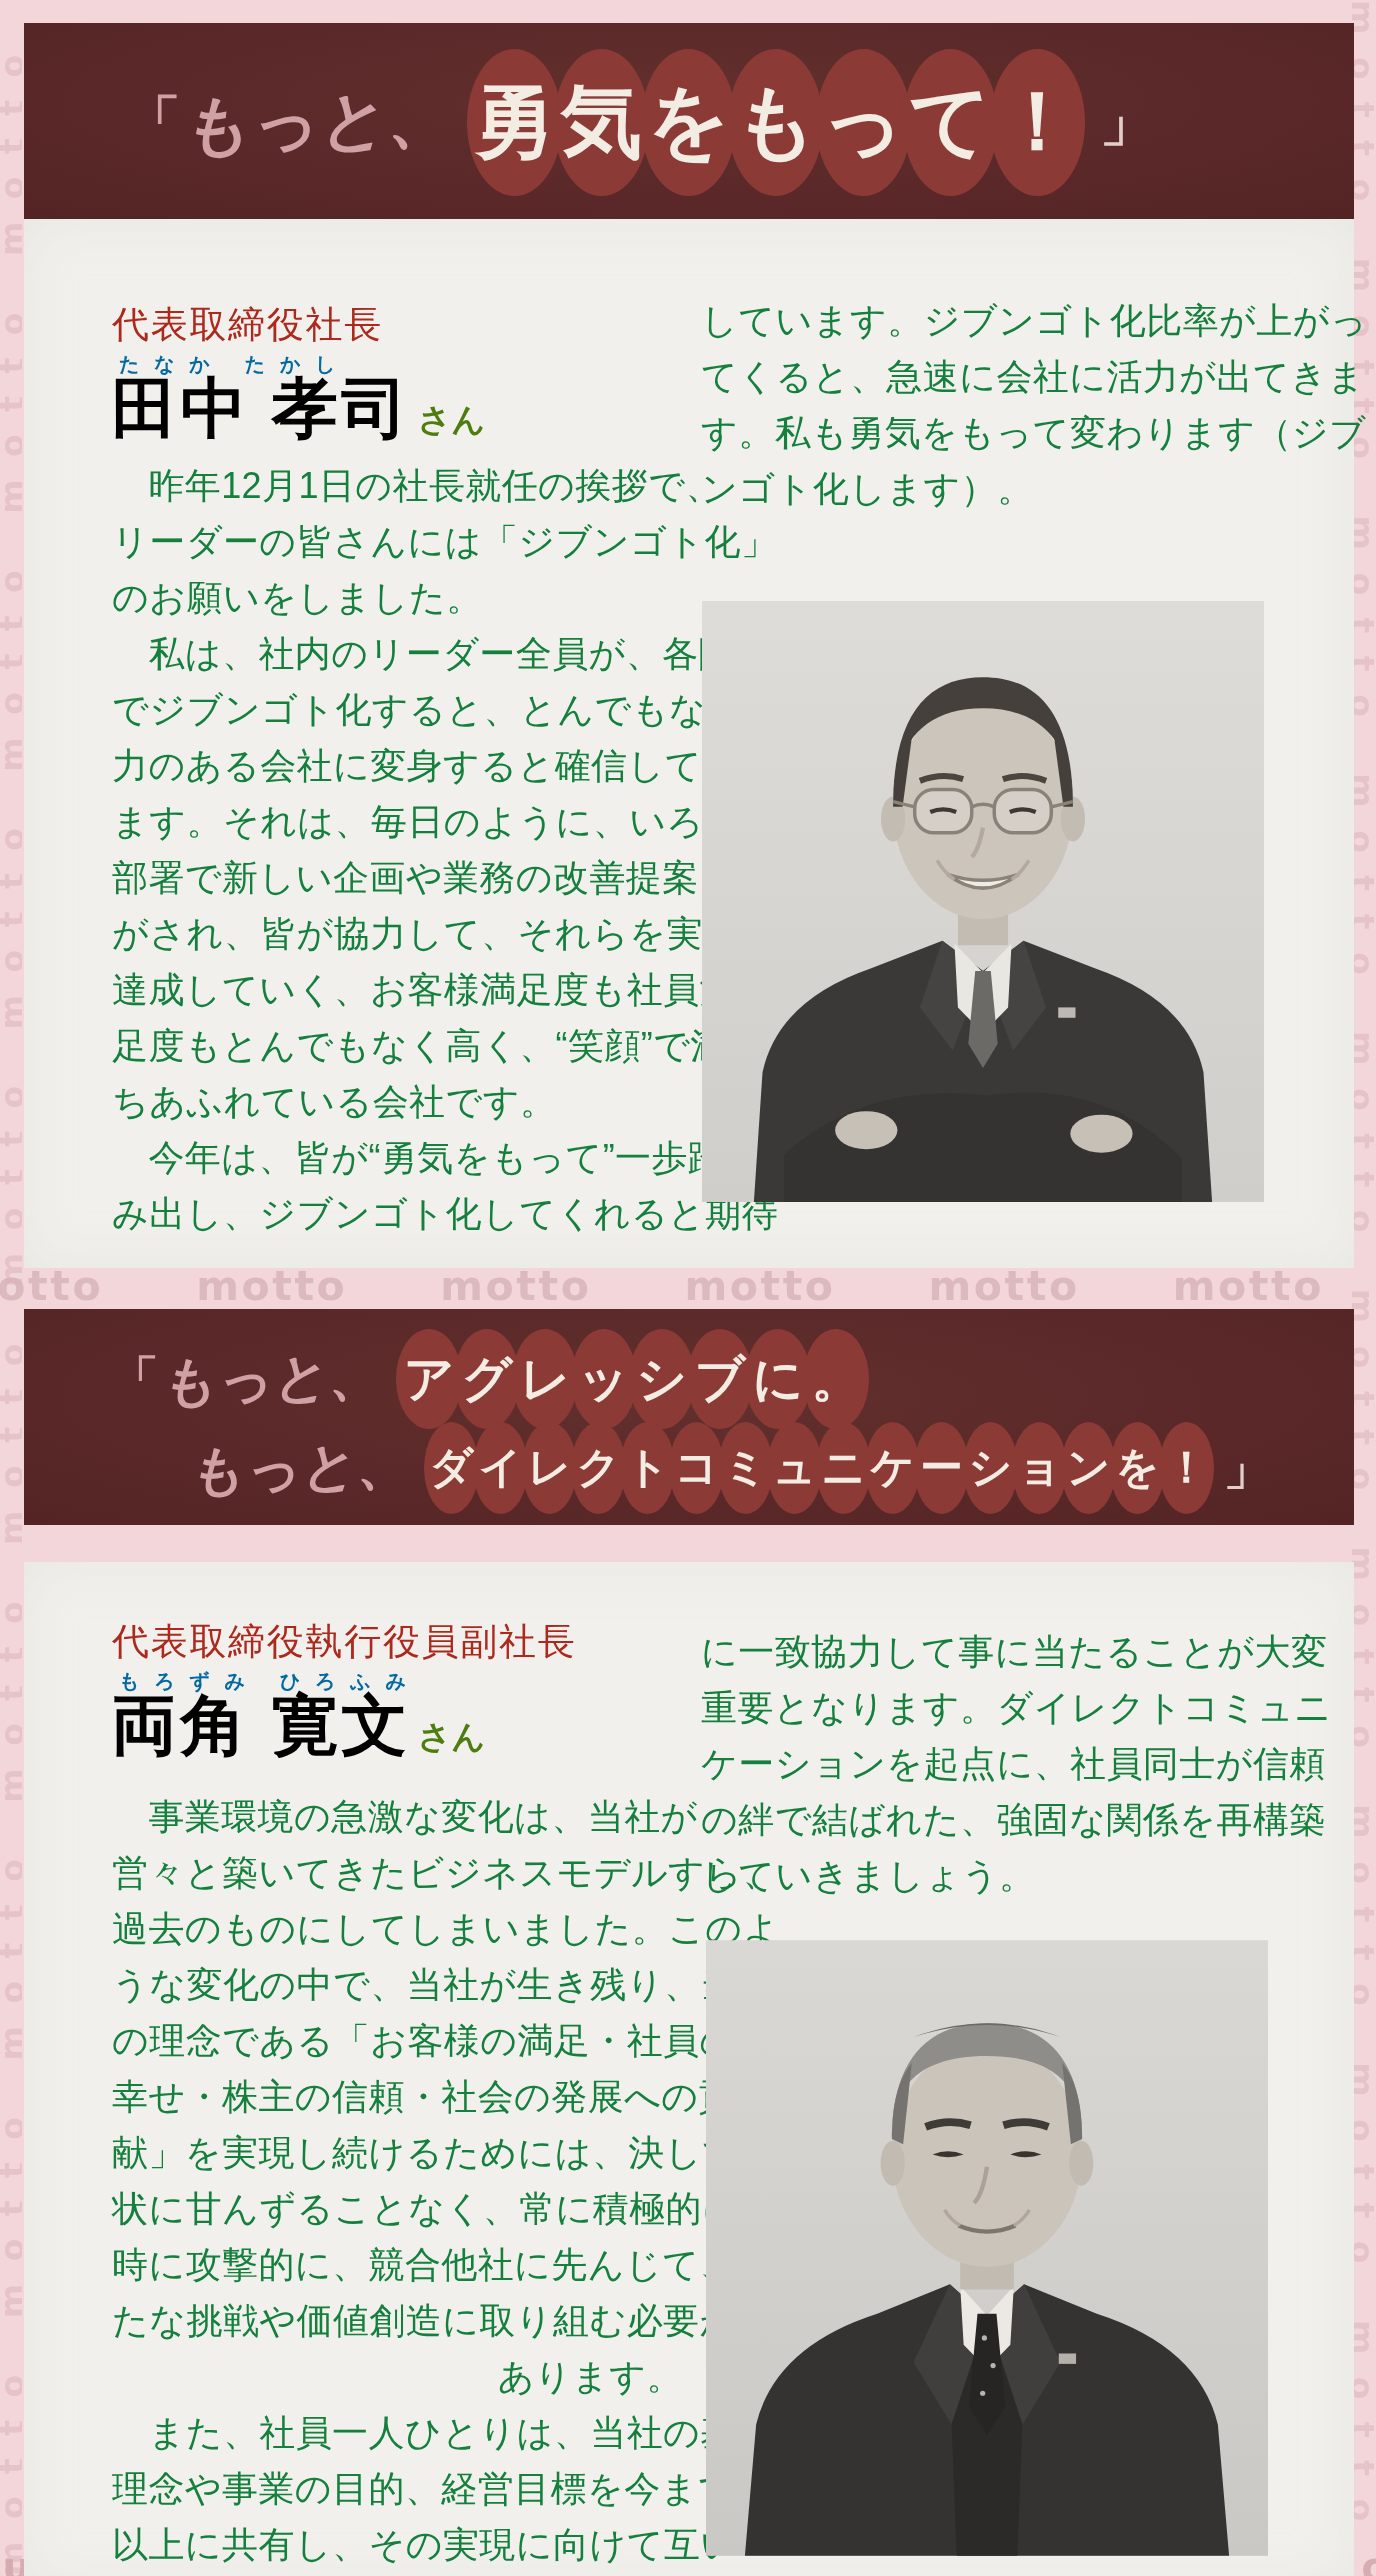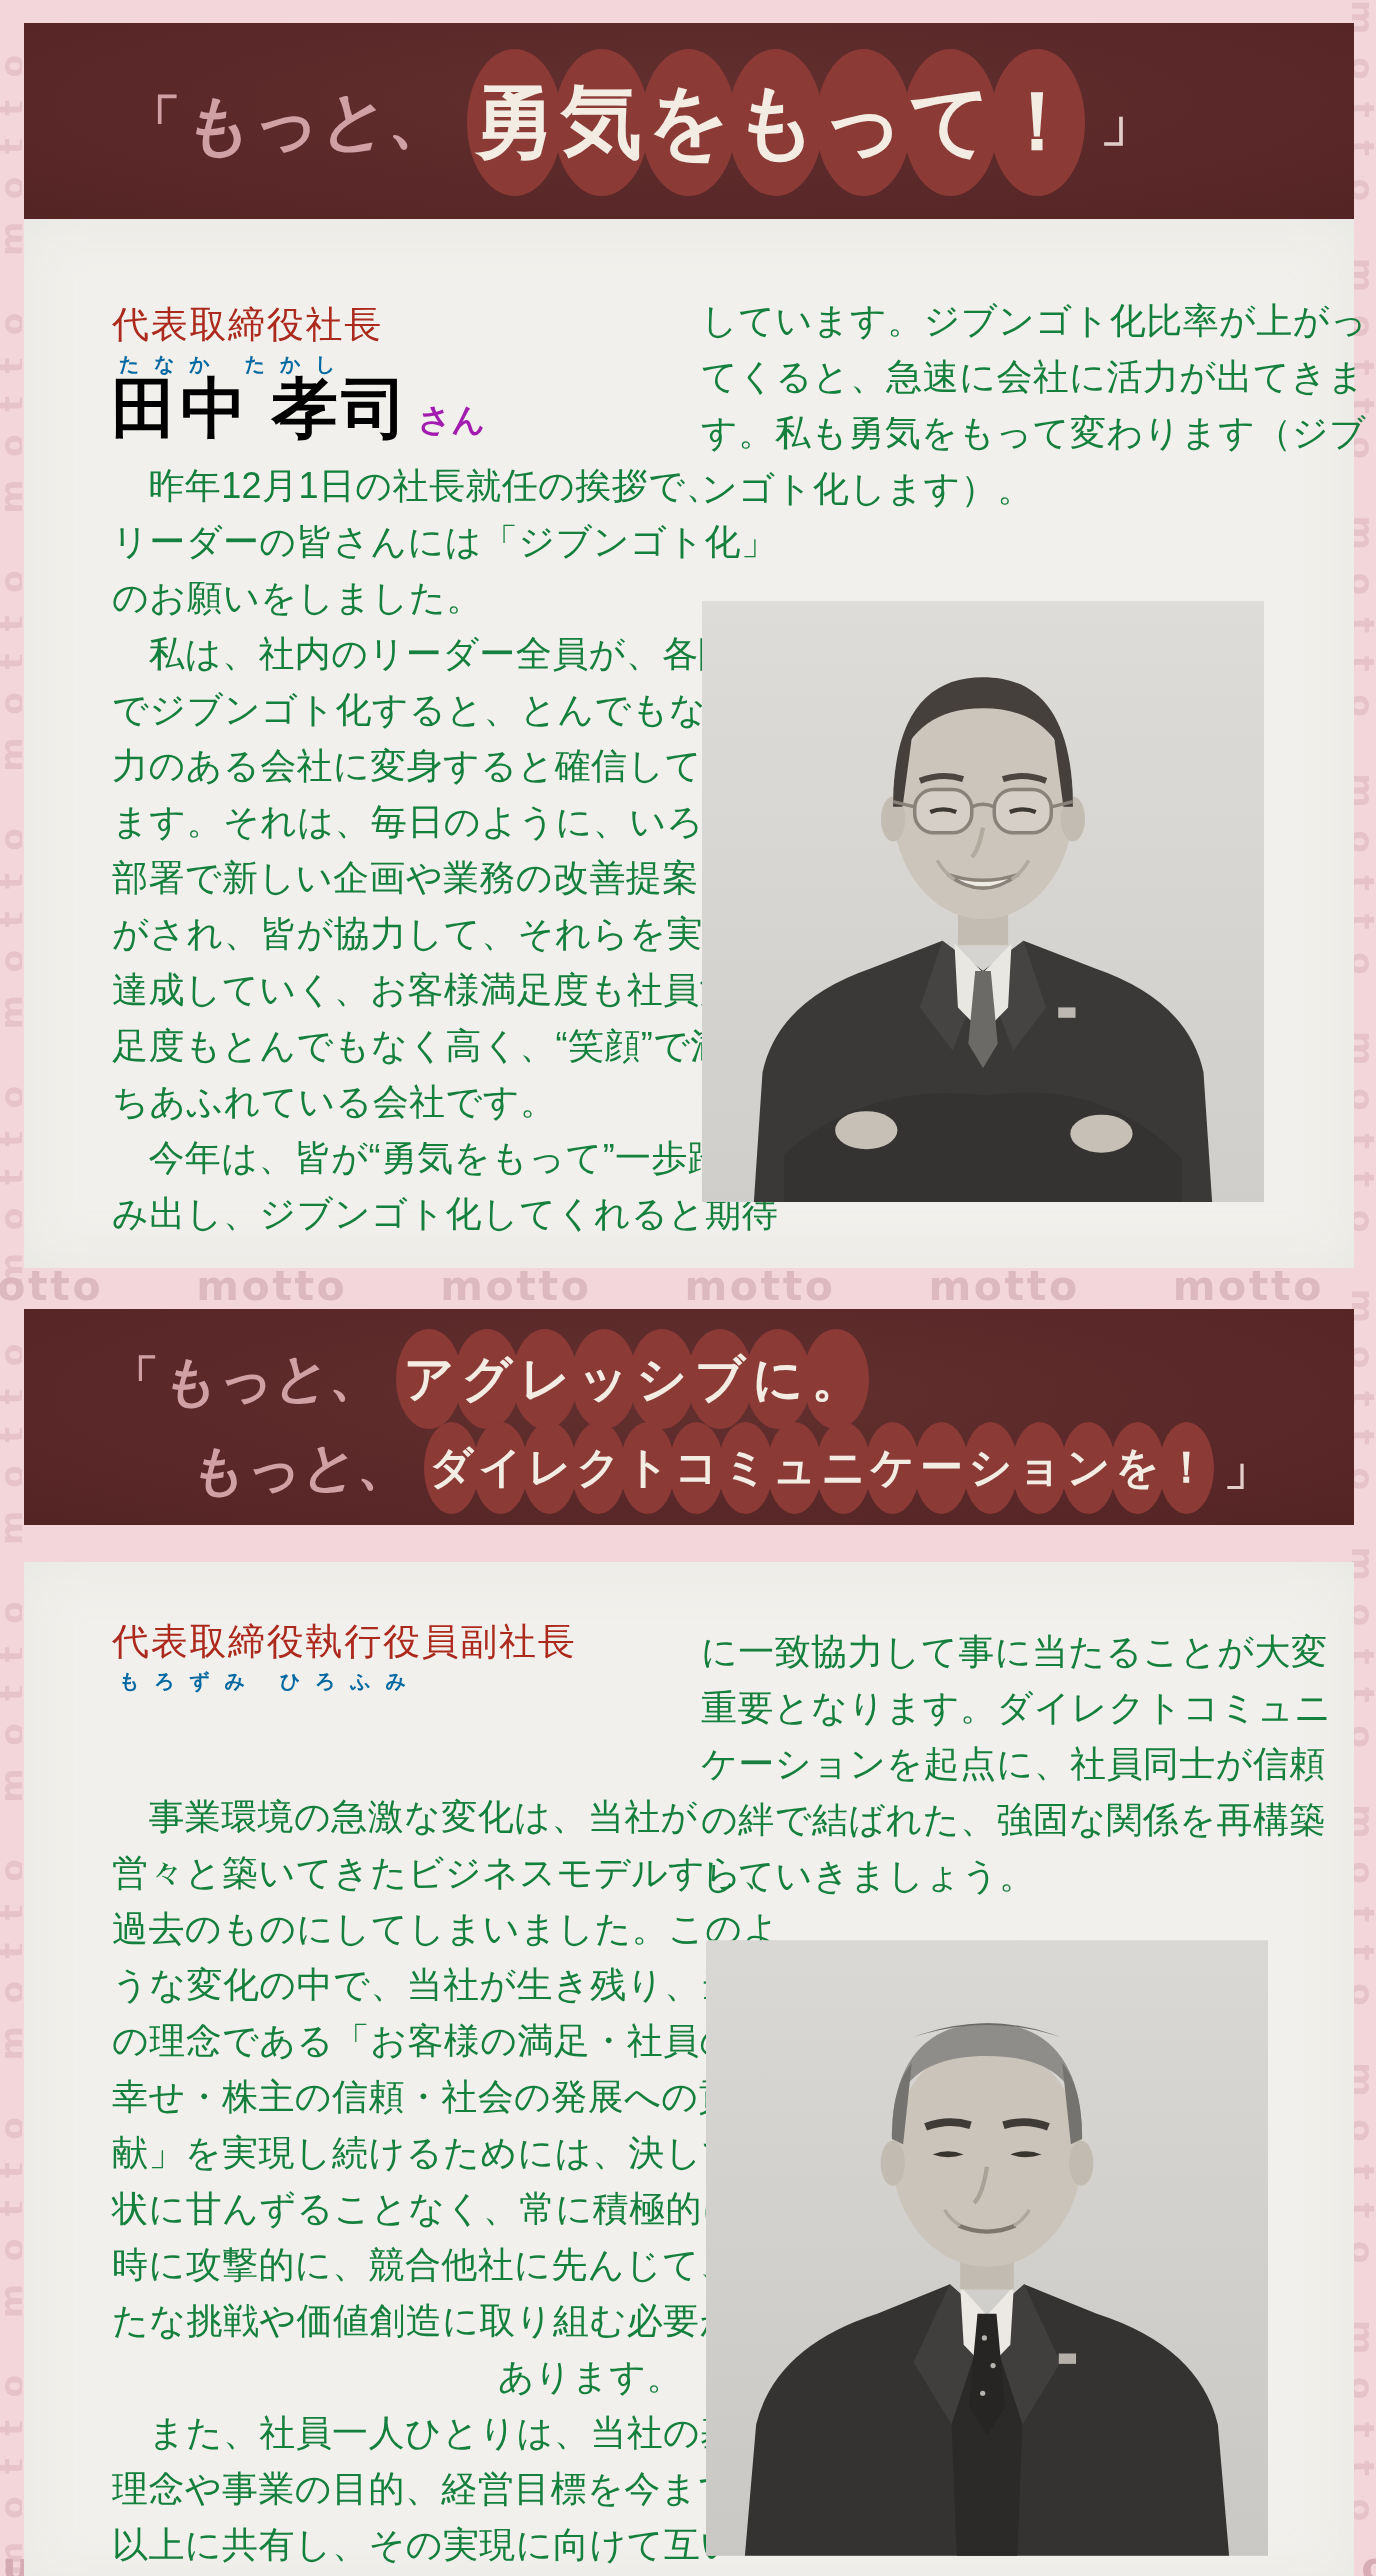--- a/index.html
+++ b/index.html
@@ -69,21 +69,21 @@
     font-size:37px; letter-spacing:1.7px; white-space:nowrap;
   }
   .furigana {
     position:absolute; left:95px; color:#0369a1; font-weight:bold;
     font-size:20px; letter-spacing:14.7px; white-space:nowrap;
   }
   .name-line { position:absolute; left:87px; white-space:nowrap; }
   .name {
     color:#000000; font-weight:bold; font-size:66px; letter-spacing:3.5px;
   }
-  .honorific { color:#a21caf; font-weight:bold; font-size:33px; margin-left:7px; }
+  .honorific { color:#4d7c0f; font-weight:bold; font-size:33px; margin-left:7px; }
   .col { position:absolute; }
   .t-line {
     font-size:36px; line-height:56px; color:#15803d;
     letter-spacing:0.4px; white-space:nowrap;
     font-family:"Liberation Sans","DejaVu Sans",sans-serif;
   }
   #card1 .role     { top:81px; }
   #card1 .furigana { top:132px; }
   #card1 .name-line{ top:145px; }
   #card1 .col1 { left:88px; top:239px; width:571px; }
@@ -244,20 +244,23 @@
           <span class="cc">を</span>
           <span class="cc">！</span>
         </span>
       <span class="b-close">」</span>
     </div>
   </div>
 
   <div class="card" id="card2">
     <div class="role">代表取締役執行役員副社長</div>
     <div class="furigana">もろずみ ひろふみ</div>
+    <div class="name-line">
+      <span class="name">両角 寛文</span><span class="honorific">さん</span>
+    </div>
     <div class="col col1">
         <div class="t-line">　事業環境の急激な変化は、当社が</div>
         <div class="t-line">営々と築いてきたビジネスモデルすら、</div>
         <div class="t-line">過去のものにしてしまいました。このよ</div>
         <div class="t-line">うな変化の中で、当社が生き残り、当社</div>
         <div class="t-line">の理念である「お客様の満足・社員の</div>
         <div class="t-line">幸せ・株主の信頼・社会の発展への貢</div>
         <div class="t-line">献」を実現し続けるためには、決して現</div>
         <div class="t-line">状に甘んずることなく、常に積極的に、</div>
         <div class="t-line">時に攻撃的に、競合他社に先んじて、新</div>

